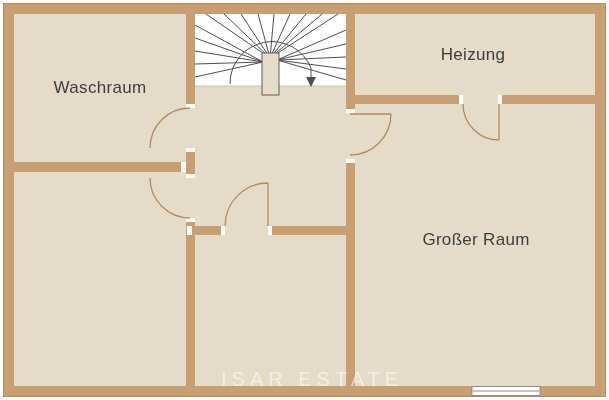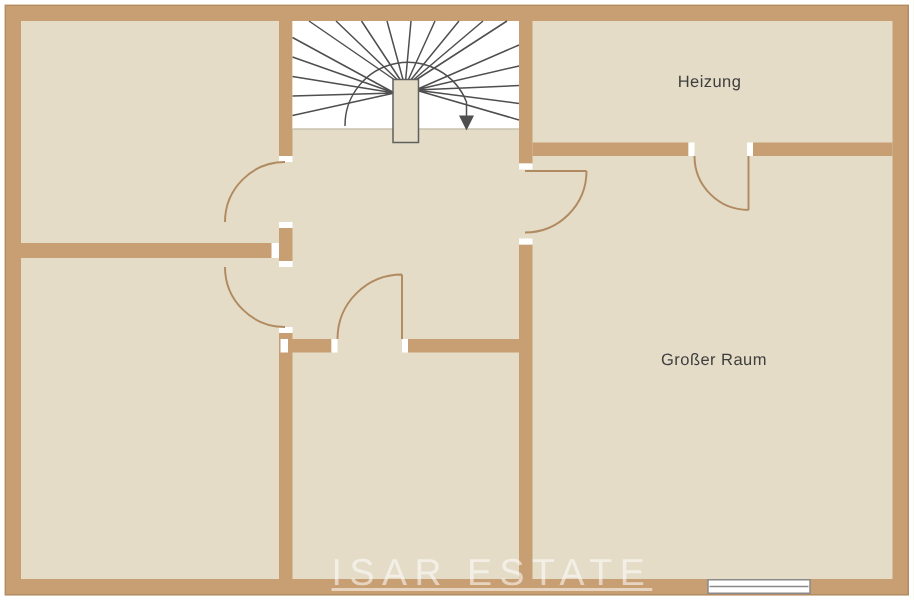--- a/index.html
+++ b/index.html
@@ -5,23 +5,23 @@
   html,body{margin:0;padding:0;background:#ffffff;}
   .stage{position:relative;width:609px;height:400px;background:#ffffff;
          font-family:"Liberation Sans",sans-serif;overflow:hidden;}
   .plan-bg{position:absolute;left:3px;top:3px;width:603px;height:394px;background:#c79f73;
            box-shadow:inset 0 0 0 1px rgba(120,85,50,.25);}
   .floor{position:absolute;left:14px;top:14px;width:581px;height:372px;background:#e4dcc7;}
   .wall{position:absolute;background:#c79f73;}
   .jamb{position:absolute;background:#ffffff;}
   .overlay{position:absolute;left:0;top:0;}
   .room-label{position:absolute;transform:translate(-50%,-50%);color:#3e3e3e;
-              font-size:11px;letter-spacing:.3px;white-space:nowrap;}
+              font-size:17px;letter-spacing:.3px;white-space:nowrap;}
   .watermark{position:absolute;left:221px;top:368px;color:rgba(255,255,255,.55);
-             font-size:25px;letter-spacing:5px;white-space:nowrap;text-decoration:underline;}
+             font-size:20px;letter-spacing:5px;white-space:nowrap;}
 </style>
 </head>
 <body>
 
 <div class="stage">
 
   <div class="plan-bg"></div>
   <div class="floor"></div>
 
   <div class="wall" style="left:186px;top:14px;width:9px;height:90px"></div>
@@ -70,18 +70,19 @@
       <path d="M350 114 L391 114 M391 114 A41 41 0 0 1 350 155"></path>
       <path d="M499 104 L499 140 M463 104 A36 36 0 0 0 499 140"></path>
     </g>
 
     <g>
       <rect x="472" y="386.5" width="68" height="9" fill="#ffffff" stroke="#8a8a8a" stroke-width="1"></rect>
       <line x1="473" y1="391" x2="539" y2="391" stroke="#8a8a8a" stroke-width="1"></line>
     </g>
   </svg>
 
+  <div class="room-label" style="left:100px;top:88px">Waschraum</div>
   <div class="room-label" style="left:473px;top:55px">Heizung</div>
   <div class="room-label" style="left:476px;top:240px">Großer Raum</div>
 
   <div class="watermark">ISAR ESTATE</div>
 
 </div>
 
 </body></html>

